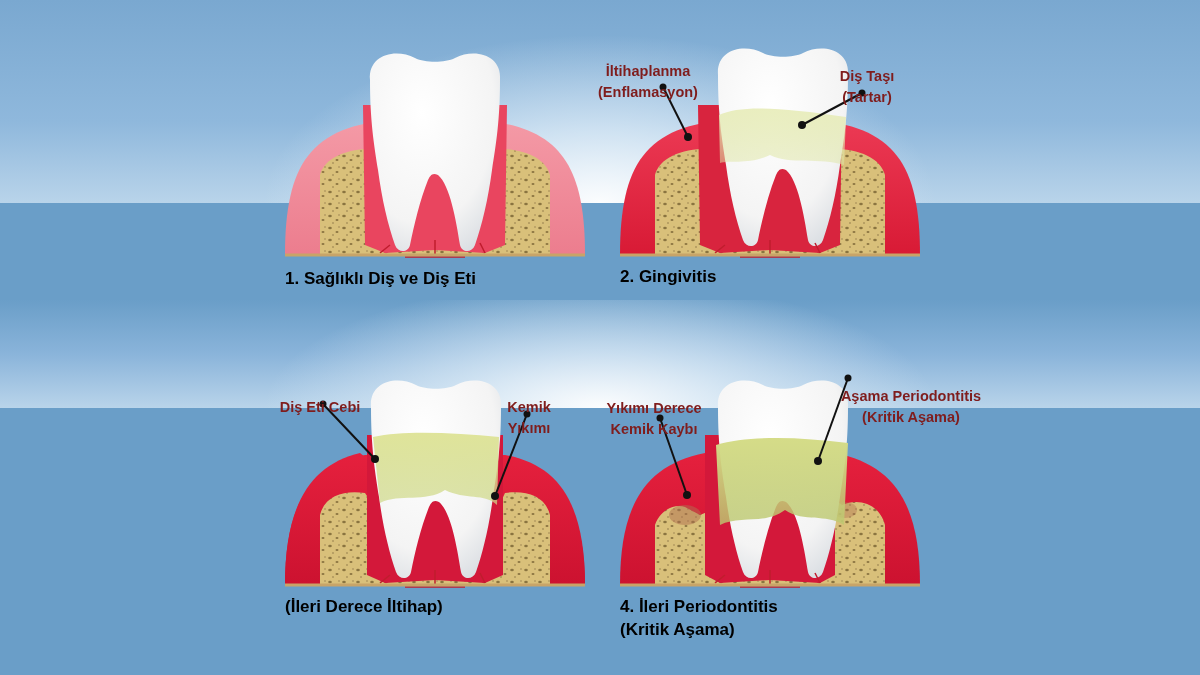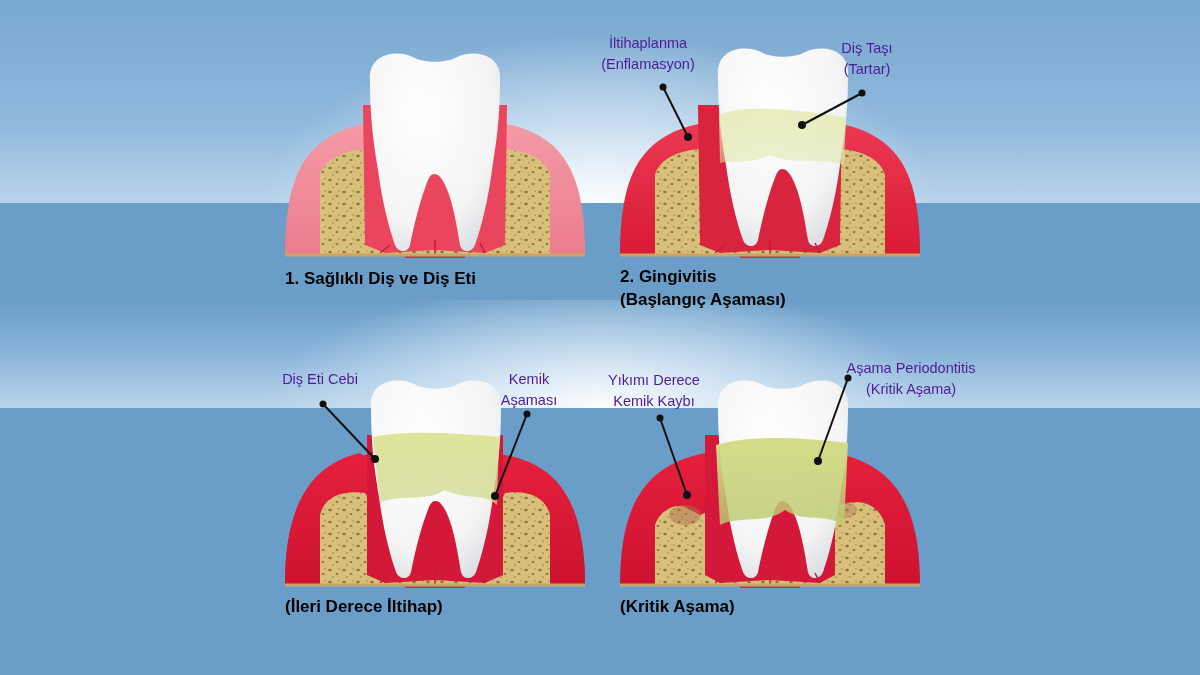--- a/index.html
+++ b/index.html
@@ -20,22 +20,22 @@
       radial-gradient(ellipse 420px 160px at 600px 100%, rgba(255,255,255,0.95) 0%, rgba(225,238,248,0.7) 35%, rgba(130,175,212,0) 80%),
       linear-gradient(180deg,#6a9ec8 0%, #8ab4da 50%, #b9d4ea 100%);
   }
   .panel { position:absolute; width:300px; height:250px; }
   .panel svg { position:absolute; left:0; top:0; overflow:visible; }
   .caption {
     position:absolute; color:#000000; font-weight:bold; font-size:17px;
     line-height:23px; white-space:nowrap;
   }
   .callout {
-    position:absolute; color:#4c1d95; font-weight:normal; font-size:14.5px;
-    text-align:center; line-height:21px; white-space:nowrap;
+    position:absolute; color:#7f1d1d; font-weight:bold; font-size:14.5px;
+    text-align:center; line-height:21px; white-space:nowrap;margin-top:28px;
   }
 </style>
 </head>
 <body>
 
 <div class="band top"></div>
 <div class="band bottom"></div>
 
 <svg width="0" height="0" style="position:absolute">
   <defs>
@@ -126,21 +126,20 @@
 <div class="callout" style="left:583px;top:33px;width:130px;">
   <div>İltihaplanma</div>
   <div>(Enflamasyon)</div>
 </div>
 <div class="callout" style="left:824px;top:38px;width:86px;">
   <div>Diş Taşı</div>
   <div>(Tartar)</div>
 </div>
 <div class="caption" style="left:620px;top:265px;width:300px;">
   <div>2. Gingivitis</div>
-  <div>(Başlangıç Aşaması)</div>
 </div>
 
 <div class="panel" style="left:285px;top:375px;">
   <svg width="300" height="215">
     <path d="M0,210 C0,130 25,90 75,78 L90,90 L90,210 Z" fill="url(#gumSevere)"></path>
     <path d="M210,210 L210,90 L200,78 C270,85 300,130 300,210 Z" fill="url(#gumSevere)"></path>
     <path d="M0,210 C0,130 25,90 80,80 L220,80 C275,90 300,130 300,210 Z" fill="url(#gumSevere)"></path>
     <path d="M35,210 L35,140 C40,120 60,115 80,118 L88,130 L95,125 L205,125 L212,135 L220,118 C240,115 260,120 265,140 L265,210 Z" fill="url(#bonePat)"></path>
     <path d="M82,60 L82,200 L100,208 L150,205 L200,208 L218,200 L218,60 Z" fill="#d3183a"></path>
     <use href="#toothPath" transform="translate(76,2)" fill="url(#toothShade)"></use>
@@ -153,21 +152,21 @@
     <line x1="242" y1="39" x2="210" y2="121" stroke="#111" stroke-width="2"></line>
     <circle cx="242" cy="39" r="3.5" fill="#111"></circle>
     <circle cx="210" cy="121" r="4" fill="#111"></circle>
   </svg>
 </div>
 <div class="callout" style="left:264px;top:369px;width:112px;">
   <div>Diş Eti Cebi</div>
 </div>
 <div class="callout" style="left:494px;top:369px;width:70px;">
   <div>Kemik</div>
-  <div>Aşaması</div>
+  <div>Yıkımı</div>
 </div>
 <div class="caption" style="left:285px;top:595px;width:300px;">
   <div>(İleri Derece İltihap)</div>
 </div>
 
 <div class="panel" style="left:620px;top:375px;">
   <svg width="300" height="215">
     <path d="M0,210 C0,130 25,90 85,78 L215,78 C275,90 300,130 300,210 Z" fill="url(#gumSevere)"></path>
     <path d="M35,210 L35,150 C40,135 55,128 65,132 L80,140 L92,135 L205,135 L215,125 L222,130 C240,122 260,130 265,150 L265,210 Z" fill="url(#bonePat)"></path>
     <ellipse cx="65" cy="140" rx="16" ry="10" fill="#b07050" opacity="0.5"></ellipse>
@@ -187,14 +186,15 @@
 </div>
 <div class="callout" style="left:595px;top:370px;width:118px;">
   <div>Yıkımı Derece</div>
   <div>Kemik Kaybı</div>
 </div>
 <div class="callout" style="left:838px;top:358px;width:146px;">
   <div>Aşama Periodontitis</div>
   <div>(Kritik Aşama)</div>
 </div>
 <div class="caption" style="left:620px;top:595px;width:300px;">
+  <div>4. İleri Periodontitis</div>
   <div>(Kritik Aşama)</div>
 </div>
 
 </body></html>

